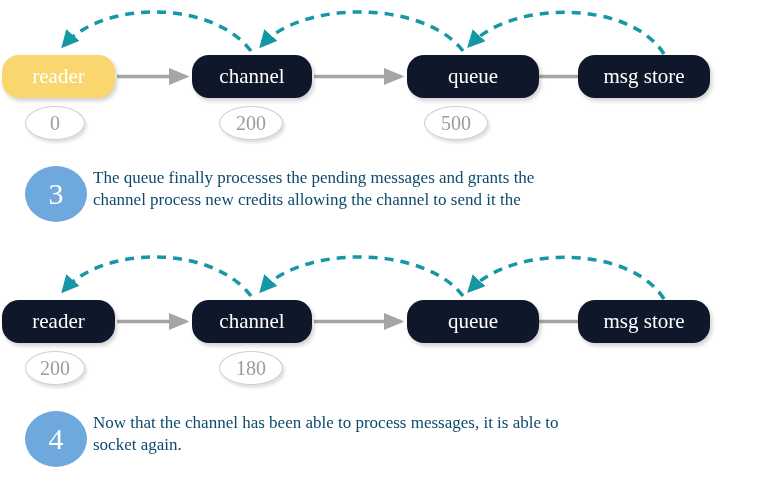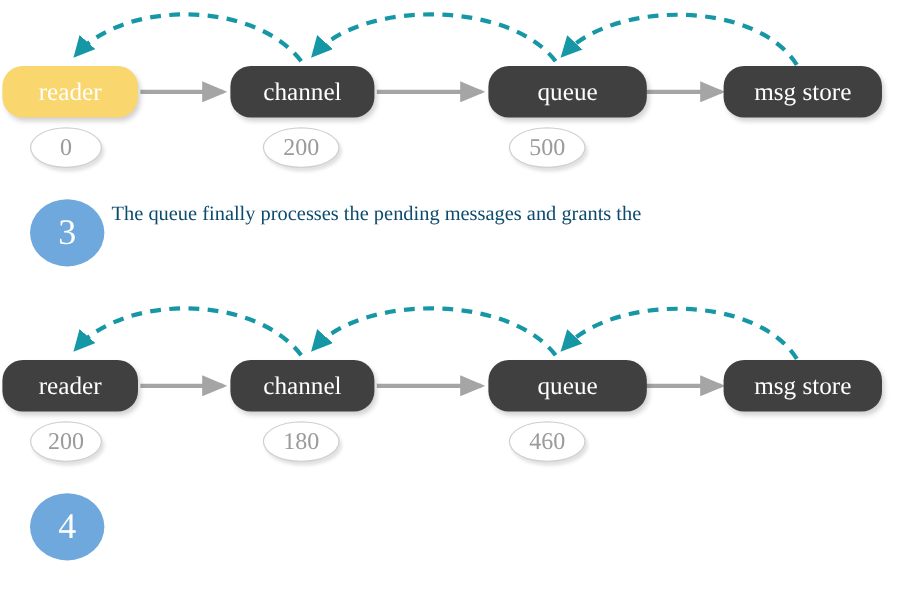--- a/index.html
+++ b/index.html
@@ -28,29 +28,29 @@
   .node {
     position: absolute;
     top: 55px;
     height: 43px;
     border-radius: 17px;
     display: flex;
     align-items: center;
     justify-content: center;
     color: #ffffff;
     font-size: 21px;
-    background: #404040;
+    background: #0f172a;
     box-shadow: 2px 3px 4px rgba(0,0,0,0.18);
     white-space: nowrap;
   }
   .node-yellow { background: #F9D66E; }
   .node-reader   { left: 2px;   width: 113px; }
   .node-channel  { left: 192px; width: 120px; }
   .node-queue    { left: 407px; width: 132px; }
-  .node-msgstore { left: 603px; width: 132px; }
+  .node-msgstore { left: 578px; width: 132px; }
   .badge {
     position: absolute;
     top: 106px;
     height: 32px;
     background: #ffffff;
     border: 1.5px solid #CFCFCF;
     border-radius: 50%;
     display: flex;
     align-items: center;
     justify-content: center;
@@ -123,40 +123,42 @@
     <div class="node node-msgstore">msg store</div>
     <div class="badge badge-0">0</div>
     <div class="badge badge-1">200</div>
     <div class="badge badge-2">500</div>
   </div>
 
   <div class="step step-3">
     <div class="step-circle">3</div>
     <div class="step-text">
       <div>The queue finally processes the pending messages and grants the</div>
+      <div>channel process new credits allowing the channel to send it the</div>
     </div>
   </div>
 
   <div class="diagram diagram-2">
     <svg class="arcs-svg" viewBox="0 0 769 150">
       <line x1="117" y1="76.5" x2="186" y2="76.5" stroke="#A5A5A5" stroke-width="3.5" marker-end="url(#gray-head)"></line>
       <line x1="314" y1="76.5" x2="401" y2="76.5" stroke="#A5A5A5" stroke-width="3.5" marker-end="url(#gray-head)"></line>
       <line x1="529" y1="76.5" x2="601" y2="76.5" stroke="#A5A5A5" stroke-width="3.5" marker-end="url(#gray-head)"></line>
       <path d="M 251 51 C 212 0, 104 0, 64 45" fill="none" stroke="#1697A5" stroke-width="3.5" stroke-dasharray="9 7" marker-end="url(#teal-head)"></path>
       <path d="M 463 51 C 424 0, 302 0, 262 45" fill="none" stroke="#1697A5" stroke-width="3.5" stroke-dasharray="9 7" marker-end="url(#teal-head)"></path>
       <path d="M 664 54 C 630 0, 512 0, 470 45" fill="none" stroke="#1697A5" stroke-width="3.5" stroke-dasharray="9 7" marker-end="url(#teal-head)"></path>
     </svg>
     <div class="node node-reader">reader</div>
     <div class="node node-channel">channel</div>
     <div class="node node-queue">queue</div>
     <div class="node node-msgstore">msg store</div>
     <div class="badge badge-0">200</div>
     <div class="badge badge-1">180</div>
-    <div class="badge badge-2">460</div>
   </div>
 
   <div class="step step-4">
     <div class="step-circle">4</div>
     <div class="step-text">
+      <div>Now that the channel has been able to process messages, it is able to</div>
+      <div>socket again.</div>
     </div>
   </div>
 
 </div>
 
 </body></html>

